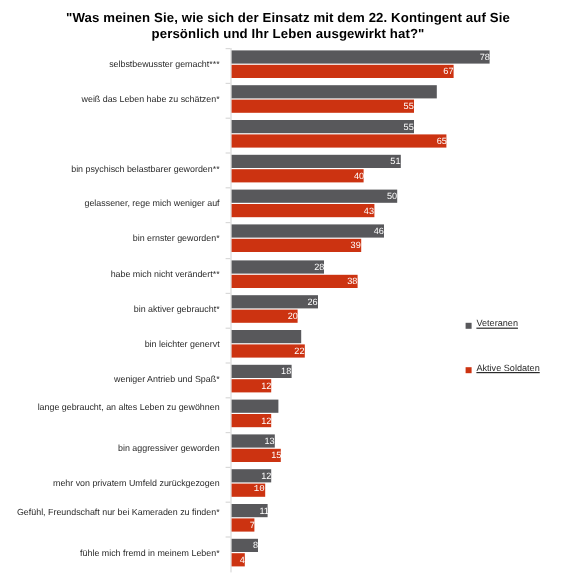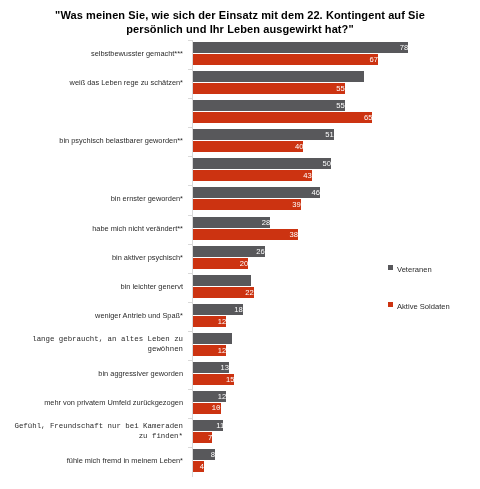--- a/index.html
+++ b/index.html
@@ -75,21 +75,20 @@
     text-align: right;
     font-size: 7.4px;
     line-height: 9.6px;
     color: #2b2b2b;
   }
   .cat-label.one-line {
     top: 9px;
   }
   .cat-label.two-line {
     top: 4px;
-    font-family: Liberation Mono, monospace;
   }
   .bars {
     position: absolute;
     left: 193px;
     top: 2px;
     height: 26px;
   }
   .bar-wrap {
     position: relative;
     height: 11px;
@@ -119,25 +118,26 @@
     white-space: nowrap;
   }
   .legend {
     position: absolute;
     left: 388px;
     top: 265px;
     width: 92px;
   }
   .legend-item {
     display: flex;
-    align-items: flex-start;
+    align-items: flex-end;
     margin-bottom: 28px;
     font-size: 7.6px;
     color: #2b2b2b;
     white-space: nowrap;
+    text-decoration: underline;
   }
   .legend-swatch {
     width: 5px;
     height: 5px;
     margin-right: 4px;
     flex: 0 0 auto;
   }
   .legend-swatch.veteran { background: #58585b; }
   .legend-swatch.aktiv { background: #cc3311; }
 </style>
@@ -160,21 +160,21 @@
               <div class="bar-value" style="left: 0px; width: 215.28px;">78</div>
             </div>
             <div class="bar-wrap">
               <div class="bar aktiv" style="width: 184.92px;"></div>
               <div class="bar-value" style="left: 0px; width: 184.92px;">67</div>
             </div>
           </div>
         </div>
         <div class="row">
           <div class="row-tick"></div>
-          <div class="cat-label one-line">weiß das Leben rege zu schätzen*</div>
+          <div class="cat-label one-line">weiß das Leben habe zu schätzen*</div>
           <div class="bars">
             <div class="bar-wrap">
               <div class="bar veteran" style="width: 171.12px;"></div>
               <div class="bar-value" style="left: 0px; width: 171.12px; margin-top: 25px;">62</div>
             </div>
             <div class="bar-wrap">
               <div class="bar aktiv" style="width: 151.8px;"></div>
               <div class="bar-value" style="left: 0px; width: 151.8px;">55</div>
             </div>
           </div>
@@ -201,20 +201,21 @@
               <div class="bar-value" style="left: 0px; width: 140.76px;">51</div>
             </div>
             <div class="bar-wrap">
               <div class="bar aktiv" style="width: 110.4px;"></div>
               <div class="bar-value" style="left: 0px; width: 110.4px;">40</div>
             </div>
           </div>
         </div>
         <div class="row">
           <div class="row-tick"></div>
+          <div class="cat-label one-line">gelassener, rege mich weniger auf</div>
           <div class="bars">
             <div class="bar-wrap">
               <div class="bar veteran" style="width: 138px;"></div>
               <div class="bar-value" style="left: 0px; width: 138px;">50</div>
             </div>
             <div class="bar-wrap">
               <div class="bar aktiv" style="width: 118.68px;"></div>
               <div class="bar-value" style="left: 0px; width: 118.68px;">43</div>
             </div>
           </div>
@@ -242,21 +243,21 @@
               <div class="bar-value" style="left: 0px; width: 77.28px;">28</div>
             </div>
             <div class="bar-wrap">
               <div class="bar aktiv" style="width: 104.88px;"></div>
               <div class="bar-value" style="left: 0px; width: 104.88px;">38</div>
             </div>
           </div>
         </div>
         <div class="row">
           <div class="row-tick"></div>
-          <div class="cat-label one-line">bin aktiver psychisch*</div>
+          <div class="cat-label one-line">bin aktiver gebraucht*</div>
           <div class="bars">
             <div class="bar-wrap">
               <div class="bar veteran" style="width: 71.76px;"></div>
               <div class="bar-value" style="left: 0px; width: 71.76px;">26</div>
             </div>
             <div class="bar-wrap">
               <div class="bar aktiv" style="width: 55.2px;"></div>
               <div class="bar-value" style="left: 0px; width: 55.2px;">20</div>
             </div>
           </div>

